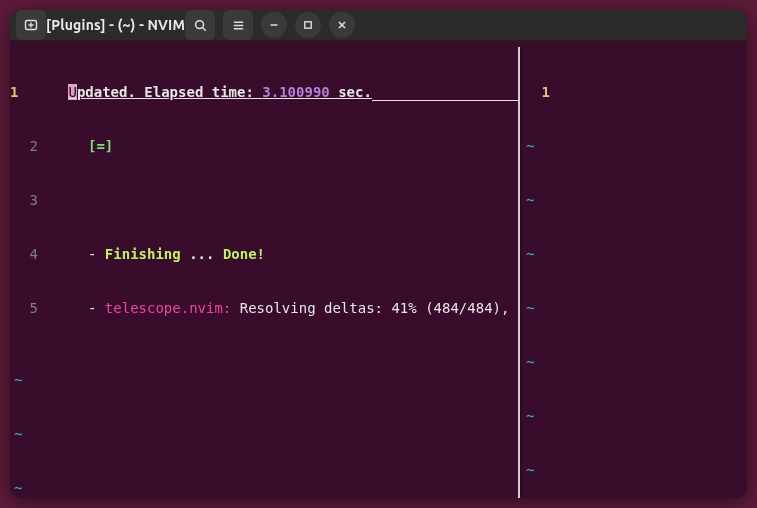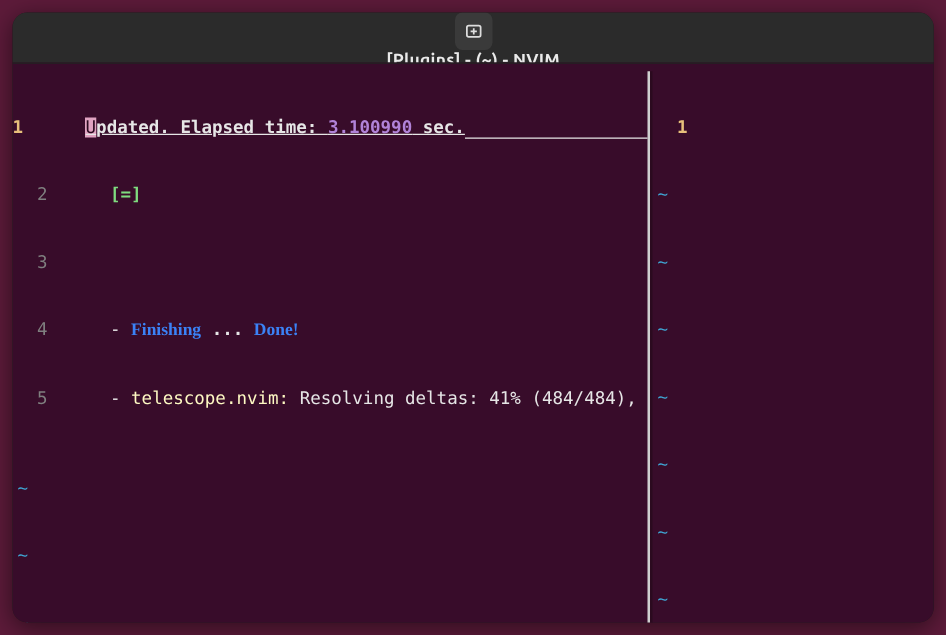--- a/index.html
+++ b/index.html
@@ -20,21 +20,20 @@
   
   .titlebar {
     height: 40px;
     background: #2b2b2b;
     display: flex;
     align-items: center;
     padding: 0 6px;
     color: #eaeaea;
     font-family: Ubuntu, sans-serif;
     font-size: 14px;
-    flex-direction: column;
   }
   .titlebar-left, .titlebar-right { display: flex; align-items: center; gap: 8px; }
   .tb-btn {
     width: 30px; height: 30px;
     border-radius: 6px;
     background: #3a3a3a;
     display: flex; align-items: center; justify-content: center;
     color: #ddd;
     cursor: pointer;
   }
@@ -83,23 +82,23 @@
   }
   .gutter.cur { color: #e7c07b; font-weight: bold; }
   .text { flex:1;padding-left:44px; }
 
   .hl-underline { text-decoration: underline; }
   .hl-cursor {
     background: #e0a3c1;
     color: #2a0a1f;
   }
   .hl-number { color: #b183d8; }
-  .hl-cyan { color: #3b82f6; font-weight: bold; font-family: Liberation Serif, serif; }
+  .hl-cyan { color: #bef264; font-weight: bold; }
   .hl-green { color: #7fdc7f; font-weight: bold; }
-  .hl-yellow { color: #fef9c3; }
+  .hl-yellow { color: #ec4899; }
   .hl-bold { font-weight: bold; }
 
   .tilde { color: #3fa8d6; padding-left: 4px; }
 </style>
 </head>
 <body>
 
 <div class="window">
 
   <div class="titlebar">

